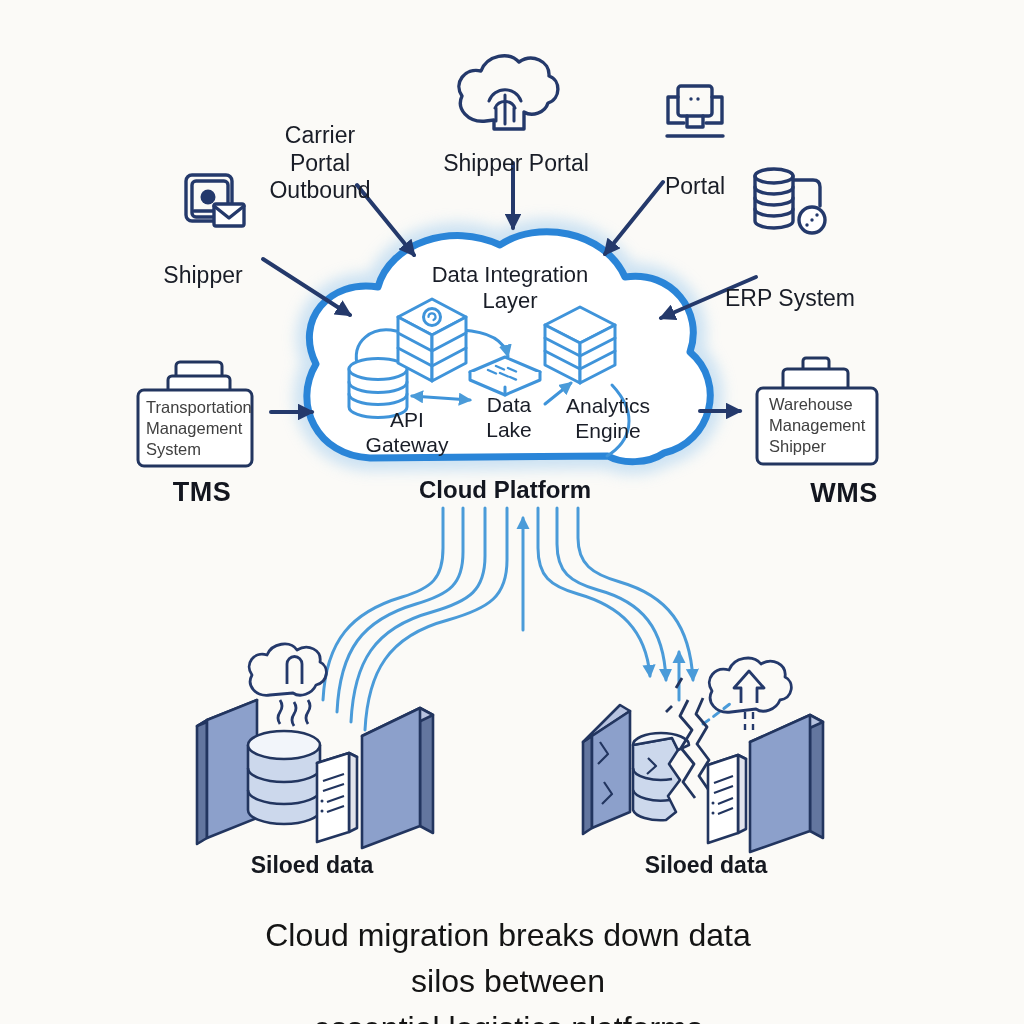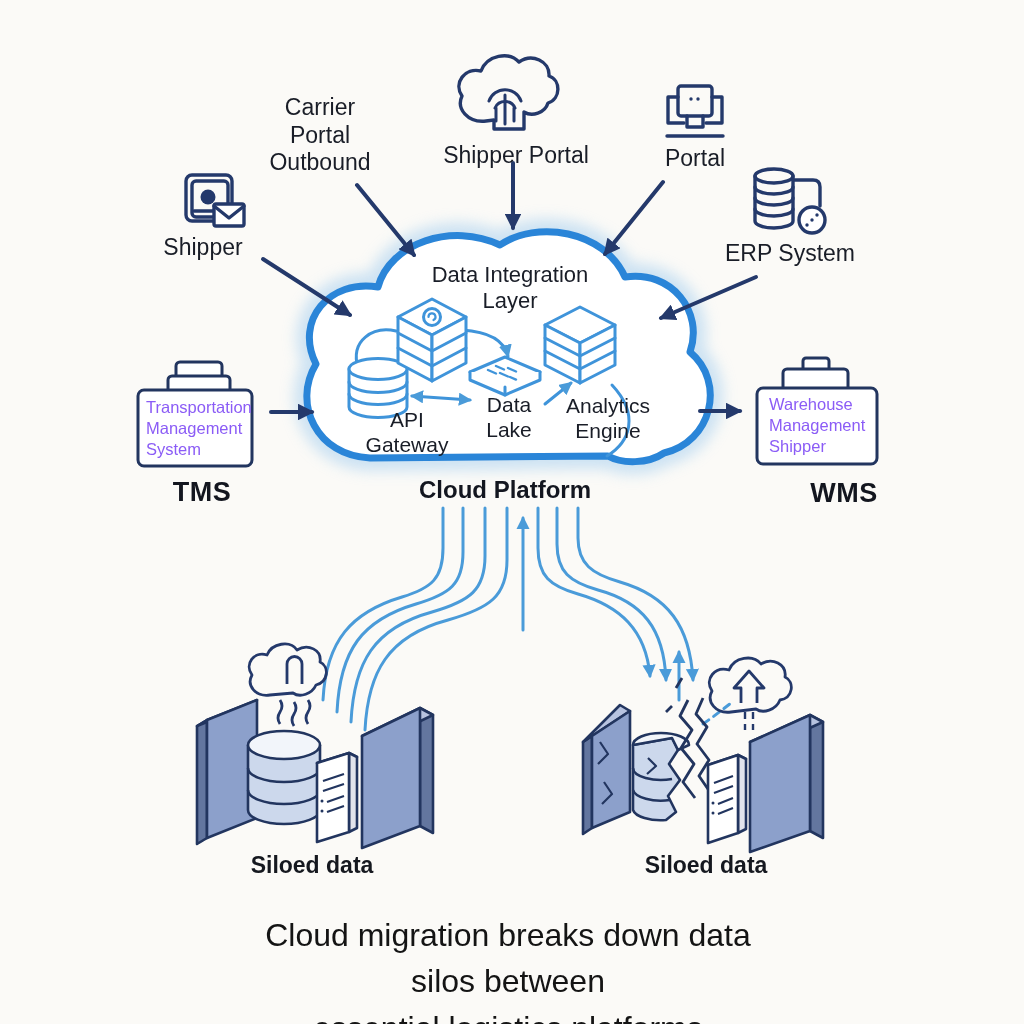--- a/index.html
+++ b/index.html
@@ -1,27 +1,27 @@
 <!DOCTYPE html>
 <html><head>
 <meta charset="utf-8">
 <style>
   html,body{margin:0;padding:0;}
   body{font-family:"Liberation Sans", sans-serif;}
   .stage{position:relative;width:1024px;height:1024px;background:#fbfaf7;overflow:hidden;}
   .stage svg{position:absolute;left:0;top:0;}
   .lbl{position:absolute;transform:translateX(-50%);text-align:center;white-space:pre-line;
        color:#191d27;font-weight:500;line-height:1.2;}
-  .fs23{font-size:23px;}
+  .fs23{font-size:23px;margin-top:28px;}
   .fs22{font-size:22px;}
   .fs21{font-size:21px;}
   .cloudcap{font-size:24px;font-weight:600;color:#13161f;}
   .abbr{font-size:27px;font-weight:700;color:#13161f;letter-spacing:.5px;}
   .silolbl{font-size:23px;font-weight:600;color:#15181f;}
-  .boxtxt{position:absolute;white-space:pre-line;text-align:left;color:#8b5cf6;
+  .boxtxt{position:absolute;white-space:pre-line;text-align:left;color:#404040;
           font-weight:500;font-size:16.5px;line-height:1.27;}
   .caption{font-size:32px;font-weight:500;color:#141414;line-height:1.45;}
 </style>
 </head>
 <body>
 
 <div class="stage">
 
 <svg width="1024" height="1024" viewBox="0 0 1024 1024">
   <defs>
@@ -249,24 +249,24 @@
       <path d="M731,712 C716,714 706,702 712,691 C704,679 715,666 729,670 C734,657 753,654 761,664 C772,657 787,664 785,677 C795,682 793,698 780,700 C776,710 763,714 756,709 Z"></path>
       <path d="M741,703 L741,688 L734,688 L749,671 L764,688 L757,688 L757,703"></path>
       <path d="M745,712 L745,719 M745,724 L745,730 M753,712 L753,719 M753,724 L753,730" stroke-width="2.4"></path>
     </g>
   </g>
 </svg>
 
 <div class="lbl fs23" style="left:320px;top:94px;">Carrier
 Portal
 Outbound</div>
-<div class="lbl fs23" style="left:516px;top:142px;">Shipper Portal</div>
+<div class="lbl fs23" style="left:516px;top:122px;">Shipper Portal</div>
 <div class="lbl fs23" style="left:695px;top:145px;">Portal</div>
 <div class="lbl fs23" style="left:203px;top:234px;">Shipper</div>
-<div class="lbl fs23" style="left:790px;top:240px;">ERP System</div>
+<div class="lbl fs23" style="left:790px;top:257px;">ERP System</div>
 
 <div class="lbl fs22" style="left:510px;top:262px;">Data Integration
 Layer</div>
 <div class="lbl fs21" style="left:407px;top:407px;">API
 Gateway</div>
 <div class="lbl fs21" style="left:509px;top:392px;">Data
 Lake</div>
 <div class="lbl cloudcap" style="left:505px;top:476px;">Cloud Platform</div>
 <div class="lbl fs21" style="left:608px;top:393px;">Analytics
 Engine</div>

